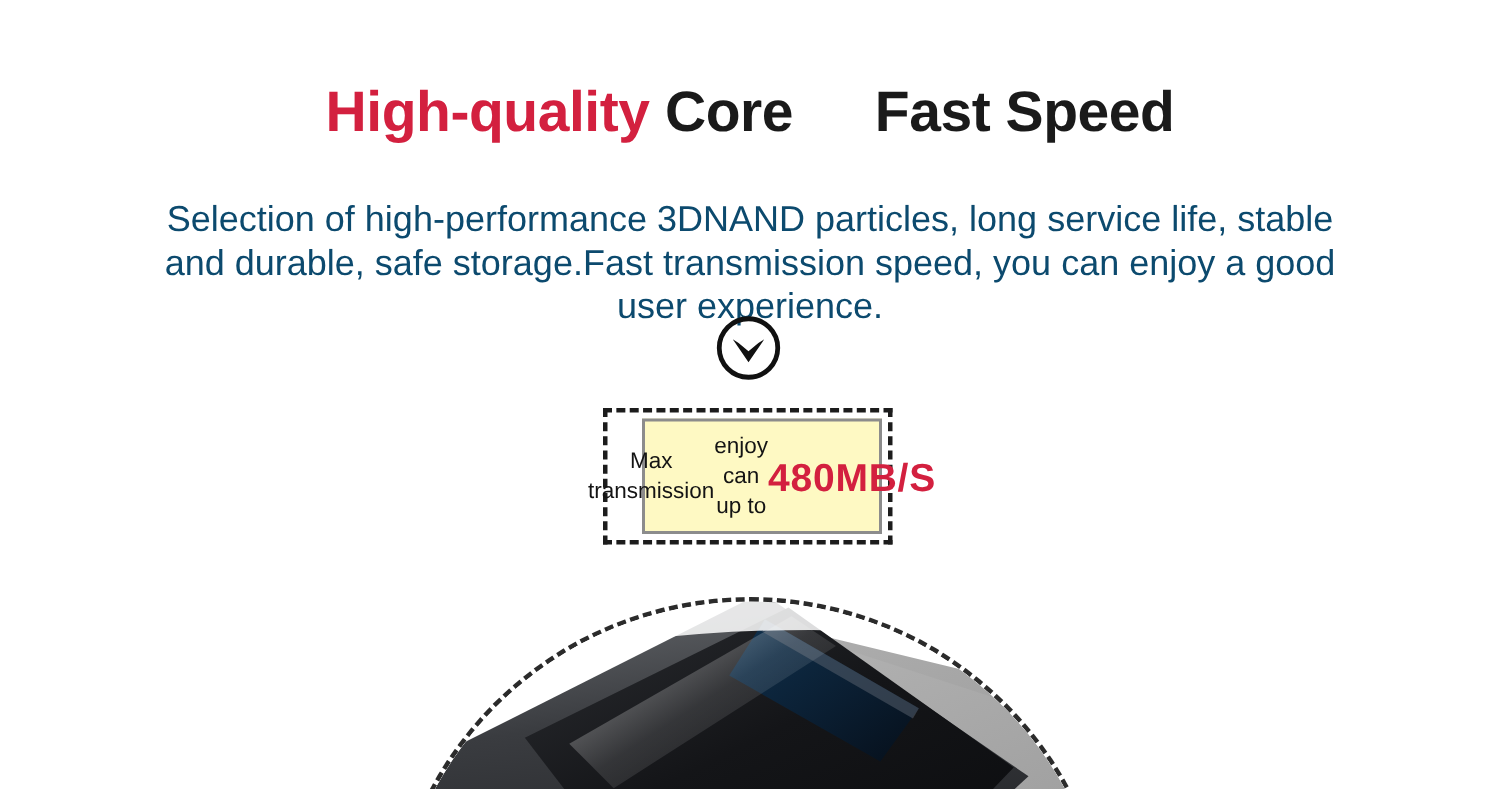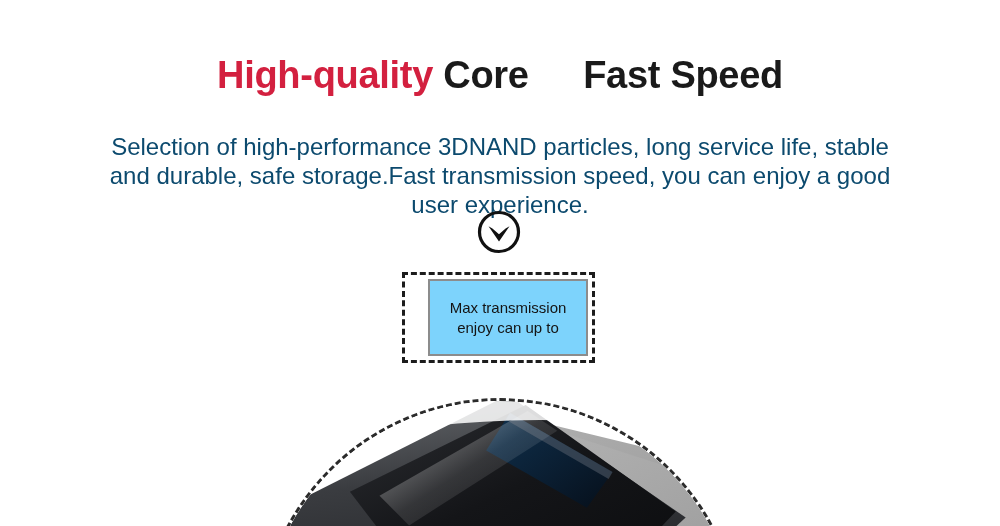--- a/index.html
+++ b/index.html
@@ -68,23 +68,23 @@
     background: #ffffff;
   }
   .speed-box-inner {
     position: absolute;
     left: 4px;
     top: 4px;
     right: 4px;
     bottom: 4px;
     border: 2px solid #8c8c8c;
     box-sizing: border-box;
-    background: #7dd3fc;
+    background: #fef9c3;
     display: flex;
-    flex-direction: column;
+    flex-direction: row;
     align-items: center;
     justify-content: center;
     margin-left: 19px;
   }
   .speed-label {
     font-size: 15px;
     line-height: 20px;
     color: #141414;
     text-align: center;
     font-weight: normal;
@@ -135,20 +135,21 @@
   <svg viewBox="0 0 44 44" xmlns="http://www.w3.org/2000/svg" aria-hidden="true">
     <circle cx="22" cy="22" r="19.5" fill="none" stroke="#111111" stroke-width="3.2"></circle>
     <path d="M11.5 16.2 L22 31.5 L32.5 16.2 L28.6 18.6 L22 24.2 L15.4 18.6 Z" fill="#111111"></path>
   </svg>
 </div>
 
 <div class="speed-box">
   <div class="speed-box-inner">
     <div class="speed-label">Max transmission</div>
     <div class="speed-label">enjoy can up to</div>
+    <div class="speed-value">480MB/S</div>
   </div>
 </div>
 
 <div class="photo-circle">
   <div class="photo-inner">
     <svg class="photo-svg" viewBox="0 0 484 484" preserveAspectRatio="xMidYMid slice" xmlns="http://www.w3.org/2000/svg" aria-hidden="true">
       <defs>
         <linearGradient id="gDesk" x1="0" y1="0" x2="0.35" y2="1">
           <stop offset="0" stop-color="#b4b4b4"></stop>
           <stop offset="0.55" stop-color="#9a9a9a"></stop>

